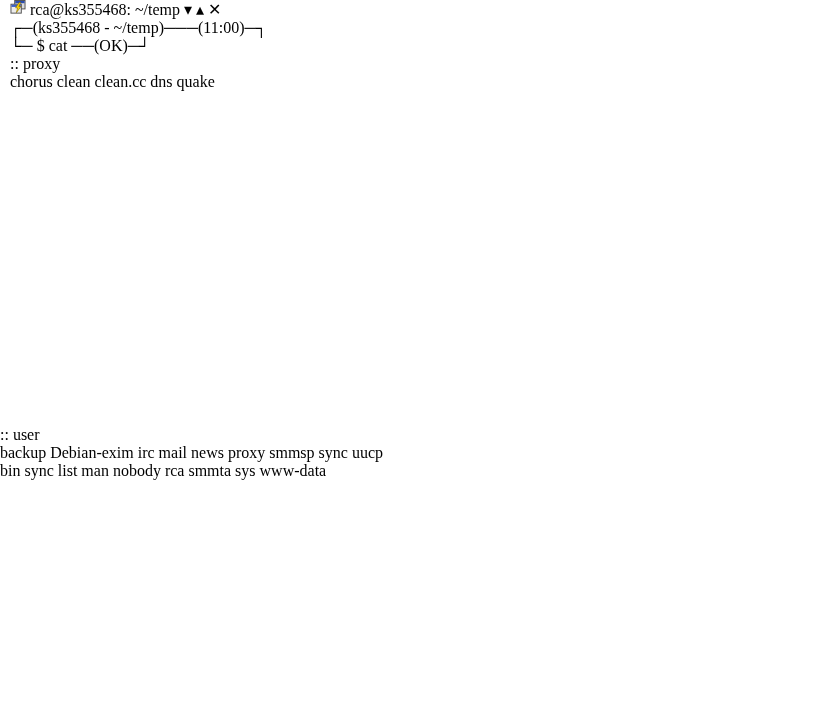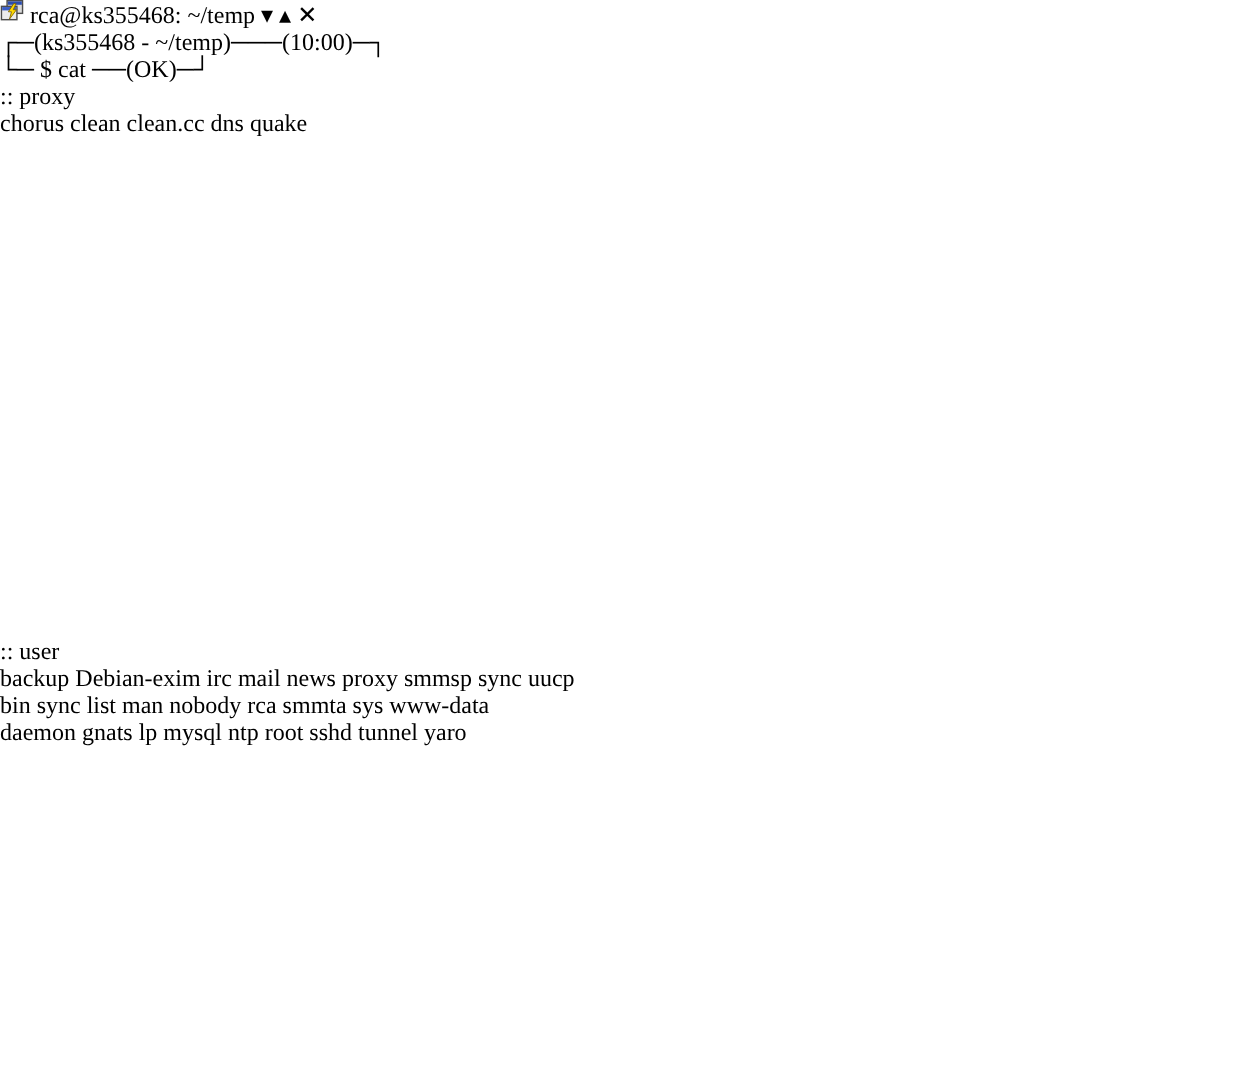--- a/index.html
+++ b/index.html
@@ -105,48 +105,47 @@
   .cursor{ display:inline-block; width:7px; height:13px; vertical-align:-2px; }
   .cursor.hollow{ width:8px; height:13px; border:1px solid #2fd32f; }
   .cursor.solid{ background:#2fd32f; }
 </style>
 </head>
 <body>
 
 <div class="desktop" id="desktop">
   <div class="sparkles"></div>
 
-  <section class="win" style="left: 4px; top: 5px; width: 645px; height: 426px; z-index: 10;">
+  <section class="win" style="left: 4px; top: 5px; width: 645px; height: 426px; z-index: 10; padding-left: 10px;">
     <header class="titlebar">
       <span class="app-icon">
         <svg viewBox="0 0 16 16" width="16" height="15" aria-hidden="true">
           <rect x="4.5" y="0.5" width="11" height="9" fill="#dcdcdc" stroke="#4c4c4c"></rect>
           <rect x="5" y="1" width="10" height="2.4" fill="#2b4db0"></rect>
           <rect x="0.5" y="4.5" width="11" height="9.5" fill="#ececec" stroke="#4c4c4c"></rect>
           <rect x="1" y="5" width="10" height="2.4" fill="#3b5fc6"></rect>
           <path d="M9.2 2.6 L5.4 8.4 L7.6 8.4 L6.2 13.6 L11.2 6.9 L8.9 6.9 L10.9 2.6 Z" fill="#ffd900" stroke="#7a6000" stroke-width="0.6"></path>
         </svg>
       </span>
       <span class="title">rca@ks355468: ~/temp</span>
       <span class="winbtns">
         <span class="wbtn">▾</span>
         <span class="wbtn">▴</span>
         <span class="wbtn">✕</span>
       </span>
     </header>
     <div class="term">
-        <div class="tline flexline"><span class="cb">┌─</span><span class="cw">(ks355468 - ~/temp)</span><span class="cw">──</span><span class="fill"></span><span class="cw">─</span><span class="cw">(10:00)</span><span class="cw">─</span><span class="cb">┐</span></div>
+        <div class="tline flexline"><span class="cb">┌─</span><span class="cw">(ks355468 - ~/temp)</span><span class="cw">──</span><span class="fill"></span><span class="cw">─</span><span class="cw">(11:00)</span><span class="cw">─</span><span class="cb">┐</span></div>
         <div class="tline flexline"><span class="cb">└─</span><span class="cw"> $ cat </span><span class="cursor hollow"></span><span class="spacer"></span><span class="cw">──(</span><span class="cg">OK</span><span class="cw">)─</span><span class="cb">┘</span></div>
         <div class="tline"><span class="cb">:: </span><span class="cy">proxy</span></div>
         <div class="tline"><span class="cv">chorus</span><span class="cw">    </span><span class="cg">clean</span><span class="cw">     clean.cc  </span><span class="cv">dns</span><span class="cw">       </span><span class="cv">quake</span></div>
       </div>
   </section>
 
   <section class="win" style="left: 30px; top: 107px; width: 652px; height: 423px; z-index: 11;">
     <div class="term">
         <div class="tline"><span class="cb">:: </span><span class="cy">user</span></div>
         <div class="tline"><span class="cw">backup   Debian-exim    irc   mail     news    proxy   smmsp   sync     uucp</span></div>
         <div class="tline"><span class="cw">bin      sync          list  man      nobody  rca     smmta   sys      www-data</span></div>
-        <div class="tline"><span class="cw">daemon   gnats          lp    mysql    ntp     root    sshd    tunnel   yaro</span></div>
       </div>
   </section>
 
 </div>
 
 </body></html>

